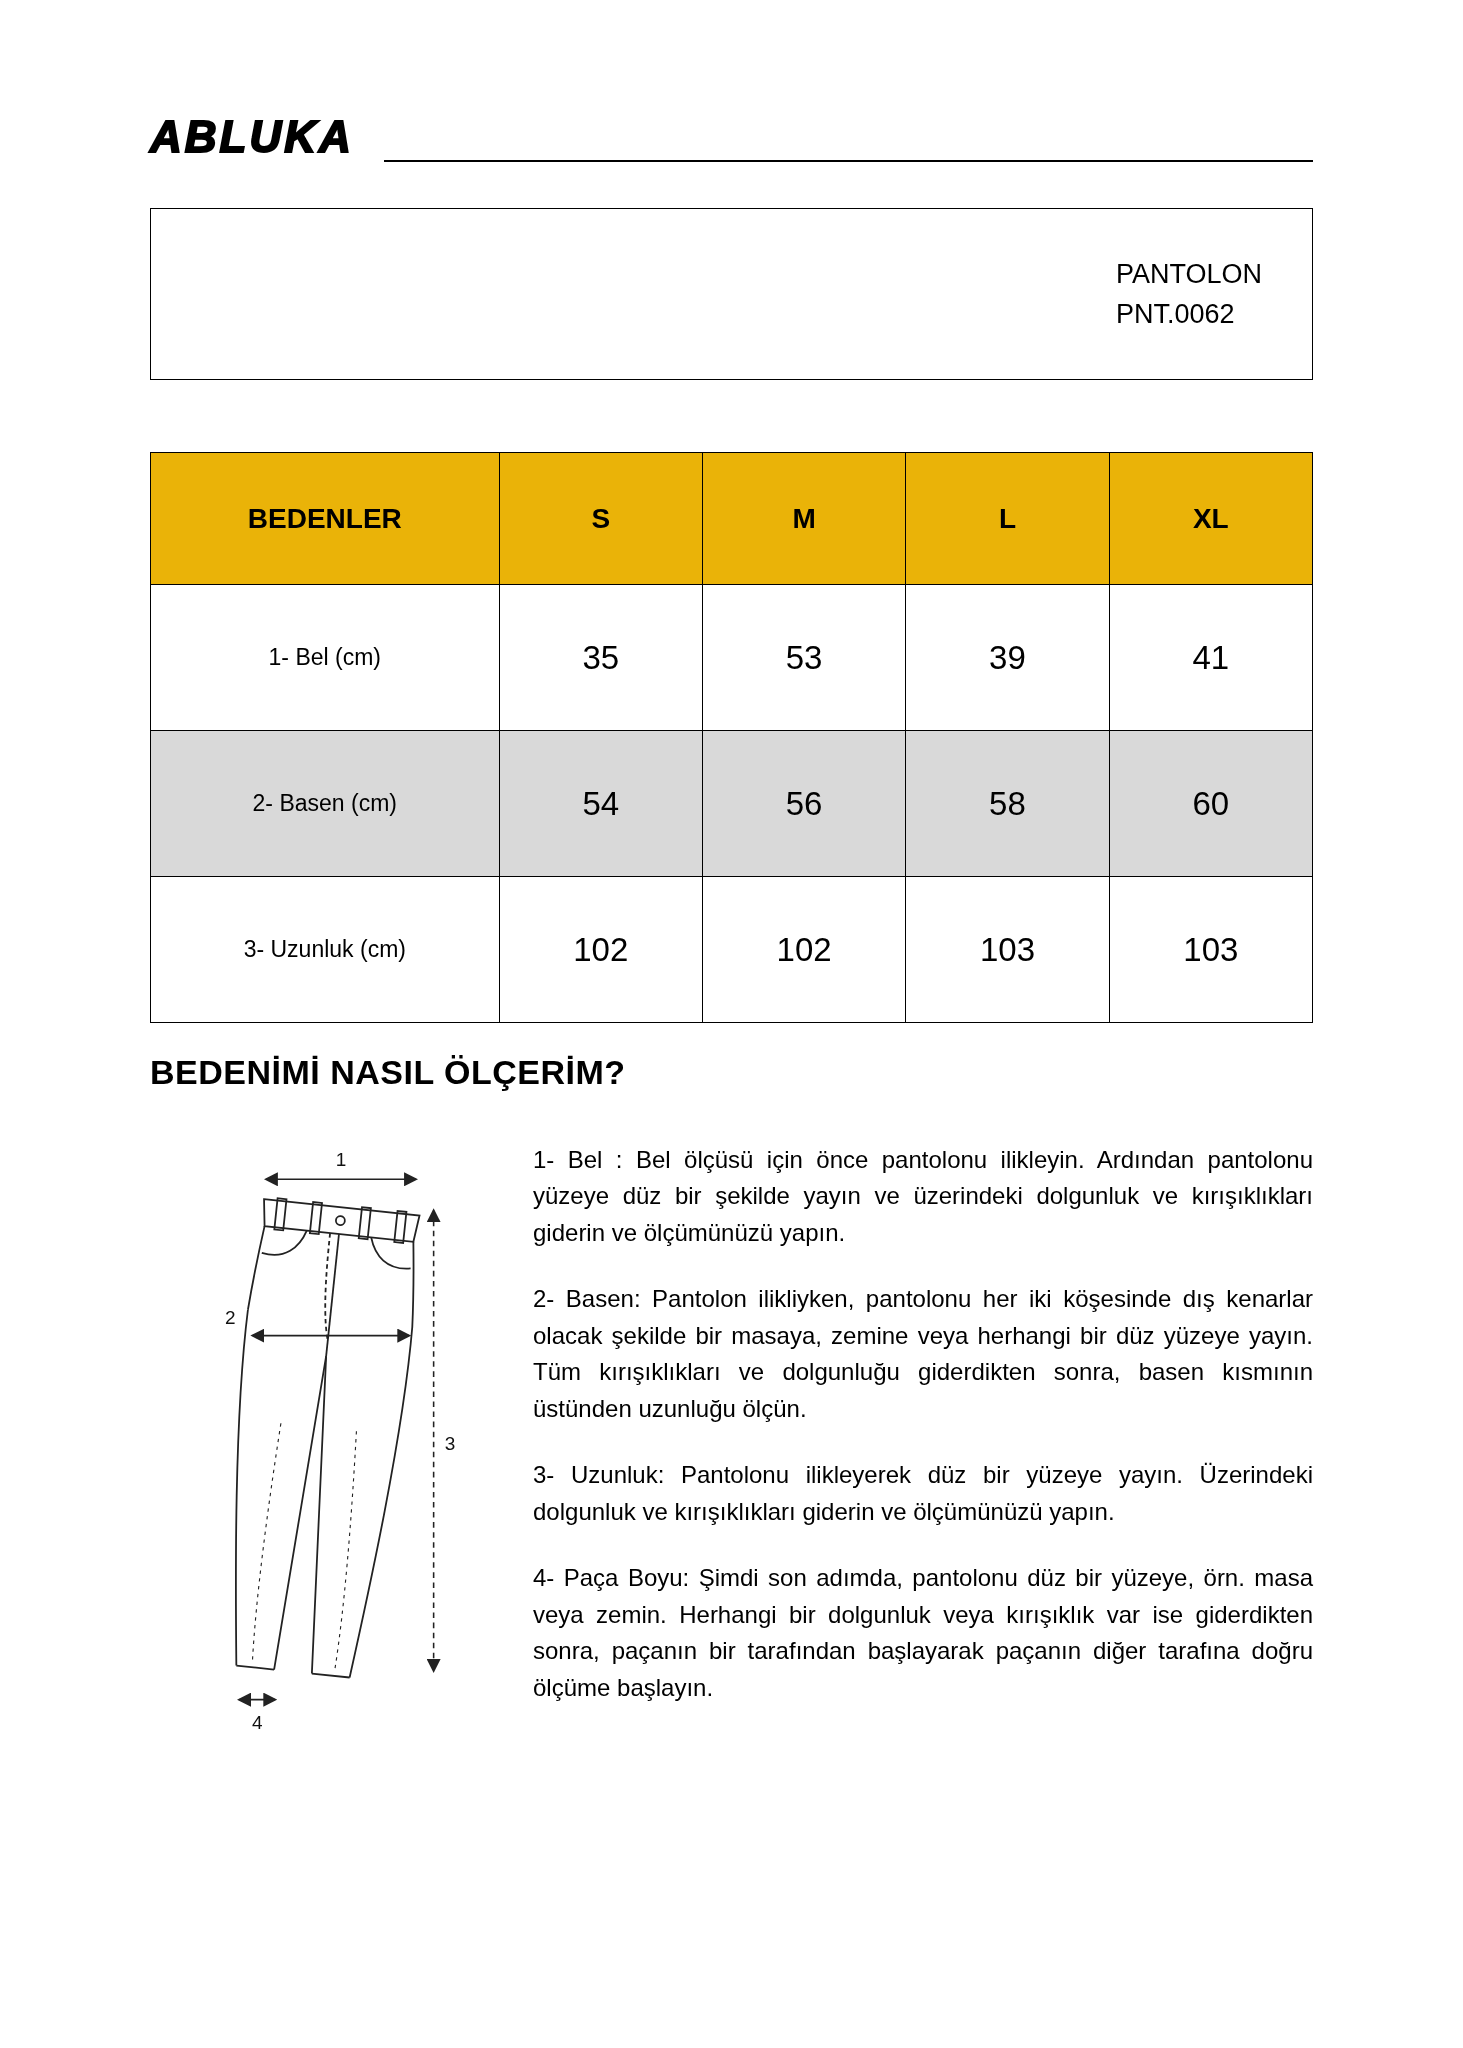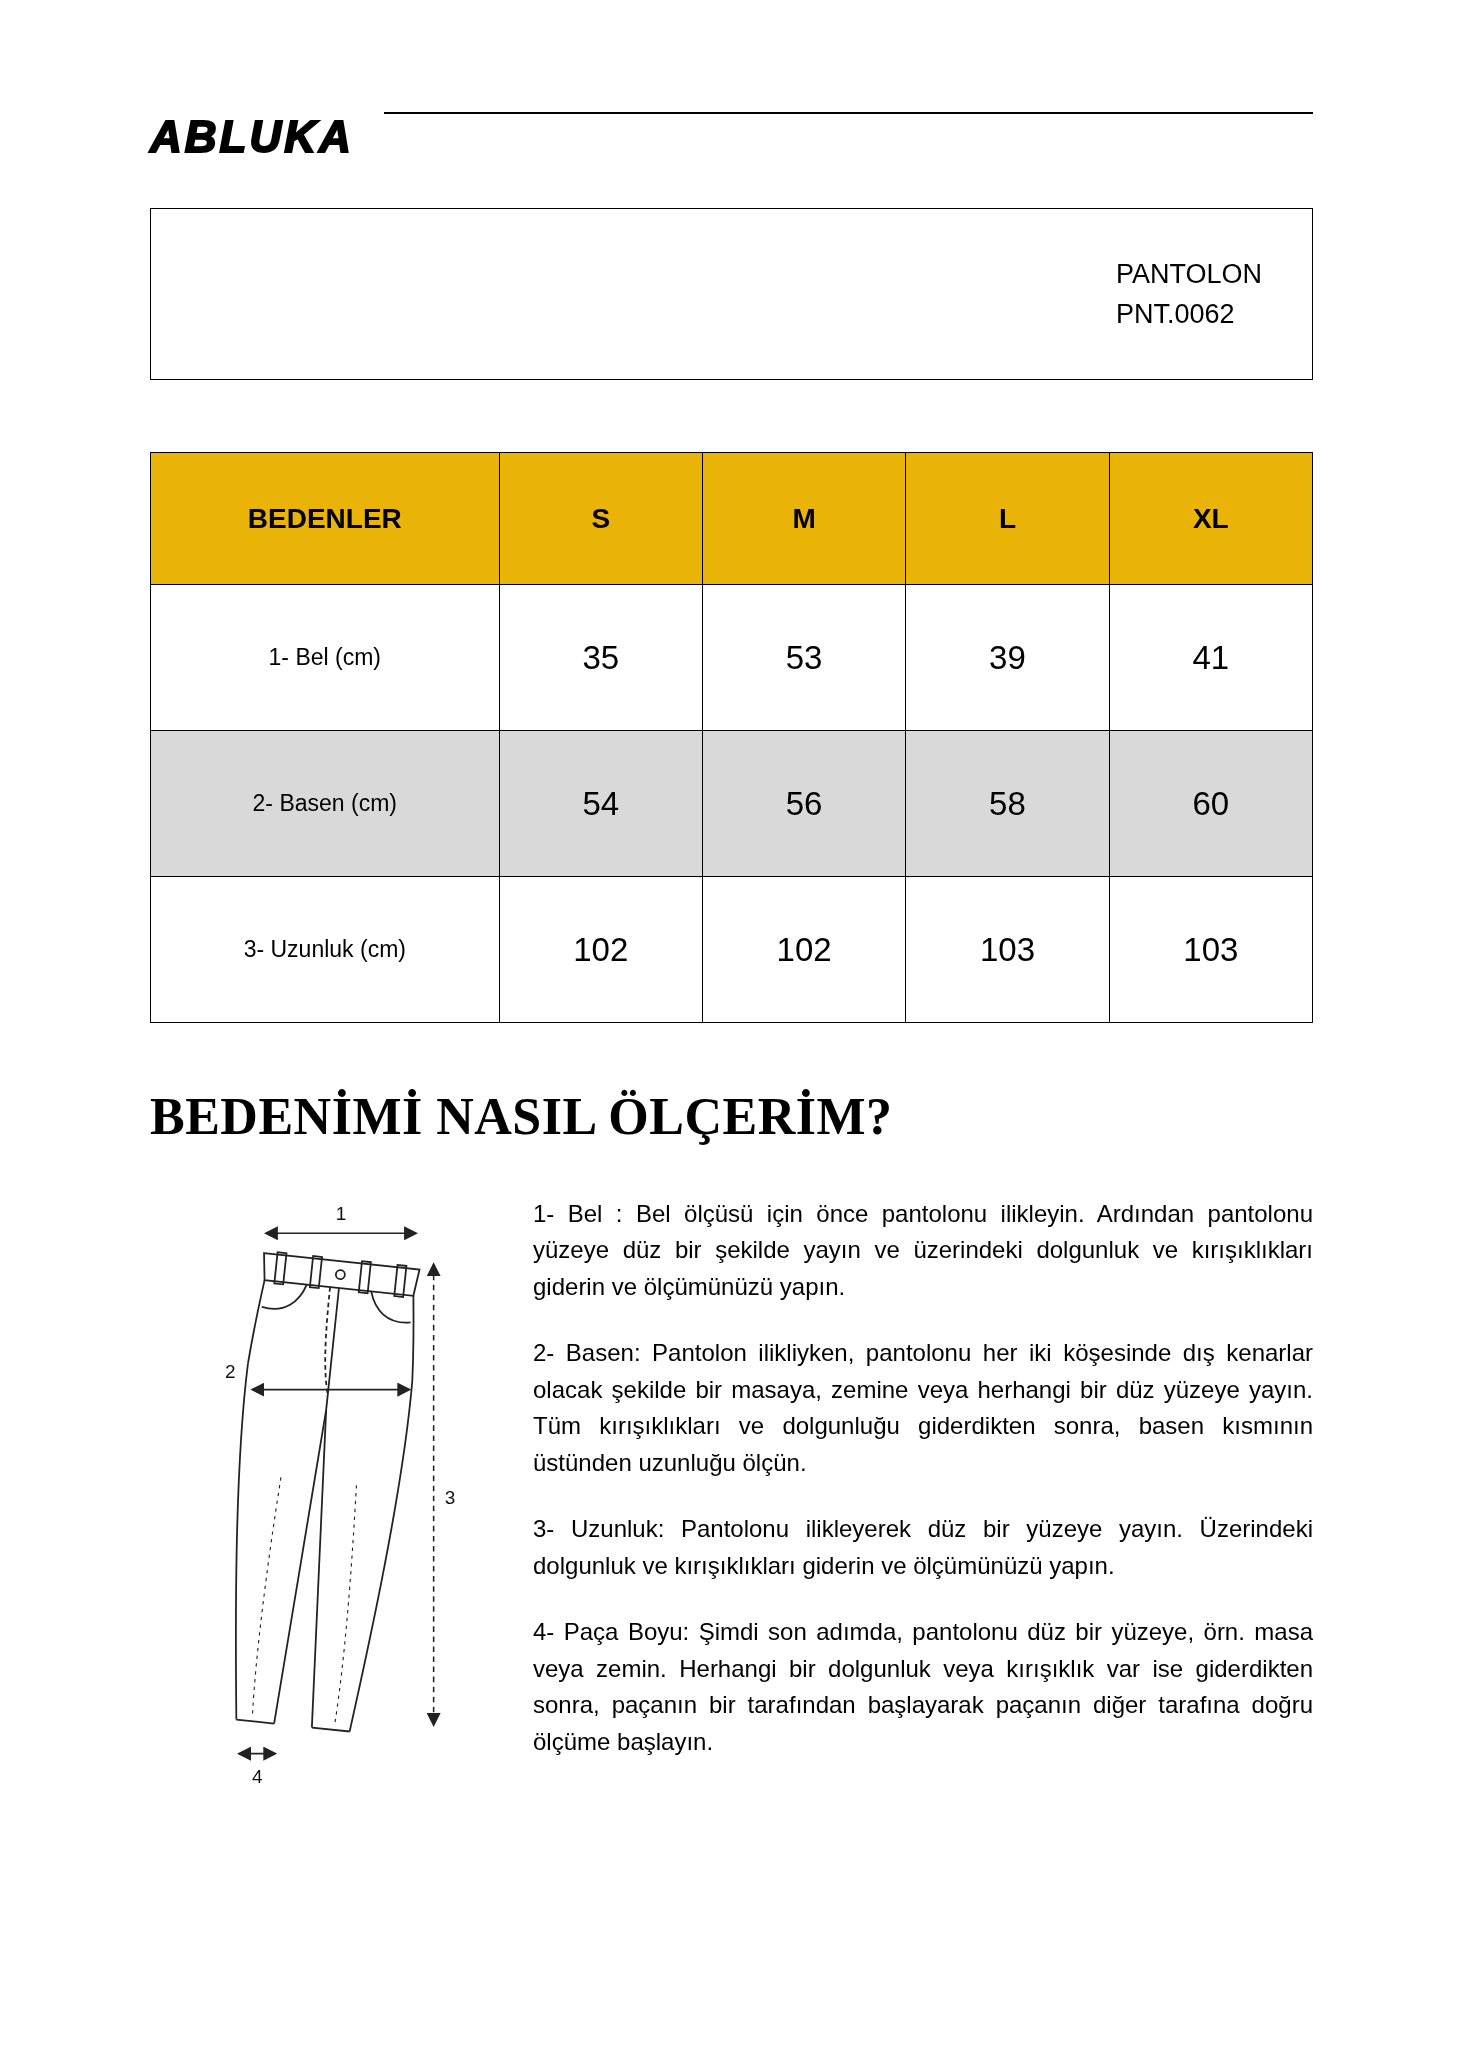--- a/index.html
+++ b/index.html
@@ -7,21 +7,21 @@
   body {
     width: 1463px;
     min-height: 2048px;
     margin: 0 auto;
     font-family: "Liberation Sans", sans-serif;
     color: #000;
     padding: 112px 150px 60px 150px;
   }
 
   
-  .logo-row { display: flex; align-items: flex-start; gap: 30px; }
+  .logo-row { display: flex; align-items: flex-end; gap: 30px; }
   .logo {
     font-size: 44px;
     font-weight: bold;
     font-style: italic;
     letter-spacing: 3px;
     -webkit-text-stroke: 2px #000;
     white-space: nowrap;
   }
   .logo-line { flex: 1; height: 0; border-top: 2px solid #000; }
 
@@ -45,25 +45,24 @@
     text-align: center;
     vertical-align: middle;
   }
   .size-table thead th { background: #eab308; height: 132px; font-size: 28px; font-weight: bold; }
   .size-table tbody td { height: 146px; font-size: 33px; background: #ffffff; margin-left: 16px; }
   .size-table tbody tr:nth-child(even) td { background: #d9d9d9; }
   .size-table td.row-label { font-size: 23px; }
 
   
   .section-heading {
-    margin-top: 64px;
-    font-size: 52px;
+    margin-top: 30px;
+    font-size: 34px;
     font-weight: bold;
     letter-spacing: 0.5px;
-    font-family: Liberation Serif, serif;
   }
   .measure-columns { display: flex; gap: 48px; margin-top: 50px; align-items: flex-start; }
   .diagram-col { flex: 0 0 335px; padding-top: 6px; }
   .instructions-col { flex: 1; }
   .instructions-col p {
     font-size: 24px;
     line-height: 1.52;
     text-align: justify;
     margin-bottom: 30px;
   }

